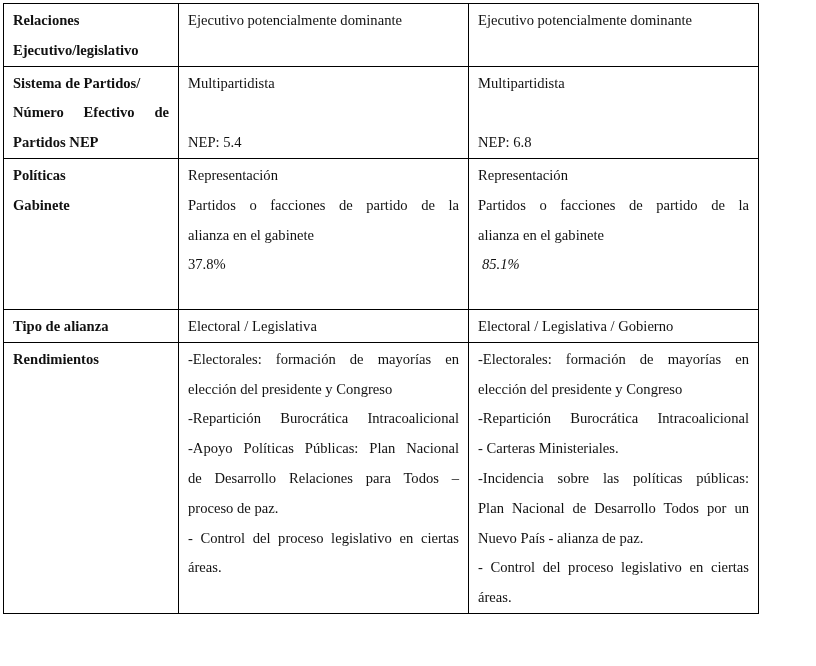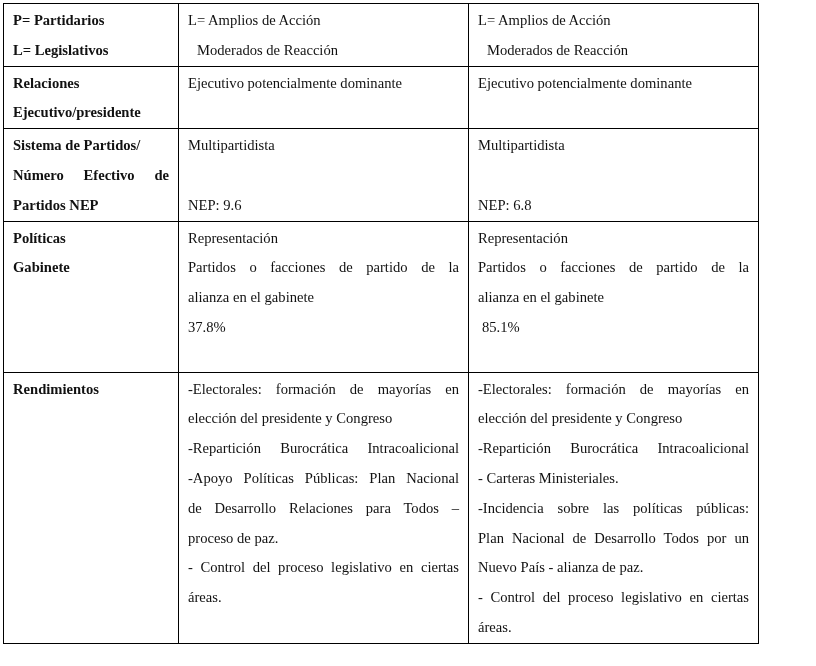--- a/index.html
+++ b/index.html
@@ -17,72 +17,58 @@
       vertical-align: top;
       padding: 2px 9px 0 9px;
       line-height: 29.8px;
     }
     .c1 { width: 175px; }
     .c2 { width: 290px; }
     .c3 { width: 290px; }
     .lbl { font-weight: bold; }
     .line { display: block; }
     .ind { padding-left: 9px; }
-    .sind { padding-left: 4px; }
+    .sind { padding-left: 4px; font-style: italic; }
     .jline { display: block; text-align: justify; text-align-last: justify; }
   </style>
 </head>
 <body>
 
 <table class="tbl">
   <colgroup>
     <col class="c1">
       <col class="c2">
       <col class="c3">
   </colgroup>
 
   <tbody>
-      <tr style="height:58px;">
-    <td class="lbl">
-      <span class="line">P= Partidarios</span>
-      <span class="line">L= Legislativos</span>
-    </td>
-    <td>
-      <span class="line">L= Amplios de Acción</span>
-      <span class="line ind">Moderados de Reacción</span>
-    </td>
-    <td>
-      <span class="line">L= Amplios de Acción</span>
-      <span class="line ind">Moderados de Reacción</span>
-    </td>
-  </tr>
 
   <tr style="height:60px;">
     <td class="lbl">
       <span class="line">Relaciones</span>
-      <span class="line">Ejecutivo/presidente</span>
+      <span class="line">Ejecutivo/legislativo</span>
     </td>
     <td>
       <span class="line">Ejecutivo potencialmente dominante</span>
     </td>
     <td>
       <span class="line">Ejecutivo potencialmente dominante</span>
     </td>
   </tr>
 
   <tr style="height:90px;">
     <td class="lbl">
       <span class="line">Sistema de Partidos/</span>
       <span class="jline">Número Efectivo de</span>
       <span class="line">Partidos NEP</span>
     </td>
     <td>
       <span class="line">Multipartidista</span>
       <span class="line">&nbsp;</span>
-      <span class="line">NEP: 9.6</span>
+      <span class="line">NEP: 5.4</span>
     </td>
     <td>
       <span class="line">Multipartidista</span>
       <span class="line">&nbsp;</span>
       <span class="line">NEP: 6.8</span>
     </td>
   </tr>
 
   <tr style="height:151px;">
     <td class="lbl">
@@ -96,20 +82,31 @@
       <span class="line">37.8%</span>
     </td>
     <td>
       <span class="line">Representación</span>
       <span class="jline">Partidos o facciones de partido de la</span>
       <span class="line">alianza en el gabinete</span>
       <span class="line sind">85.1%</span>
     </td>
   </tr>
 
+  <tr style="height:29px;">
+    <td class="lbl">
+      <span class="line">Tipo de alianza</span>
+    </td>
+    <td>
+      <span class="line">Electoral / Legislativa</span>
+    </td>
+    <td>
+      <span class="line">Electoral / Legislativa / Gobierno</span>
+    </td>
+  </tr>
 
   <tr style="height:271px;">
     <td class="lbl">
       <span class="line">Rendimientos</span>
     </td>
     <td>
       <span class="jline">-Electorales: formación de mayorías en</span>
       <span class="line">elección del presidente y Congreso</span>
       <span class="jline">-Repartición Burocrática Intracoalicional</span>
       <span class="jline">-Apoyo Políticas Públicas: Plan Nacional</span>

